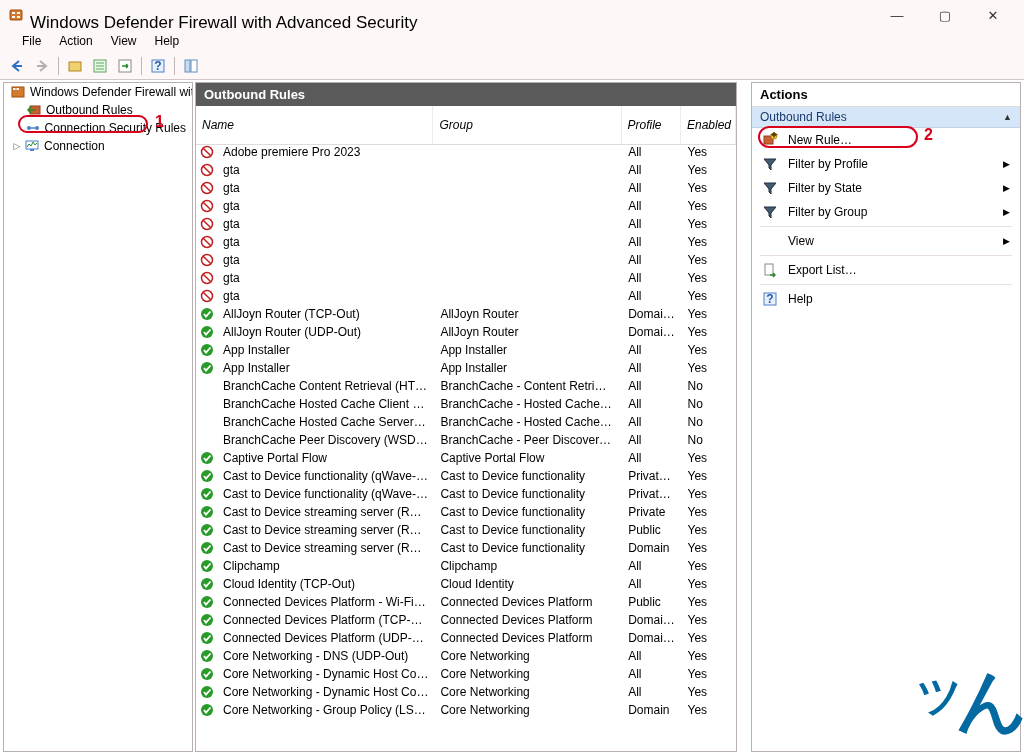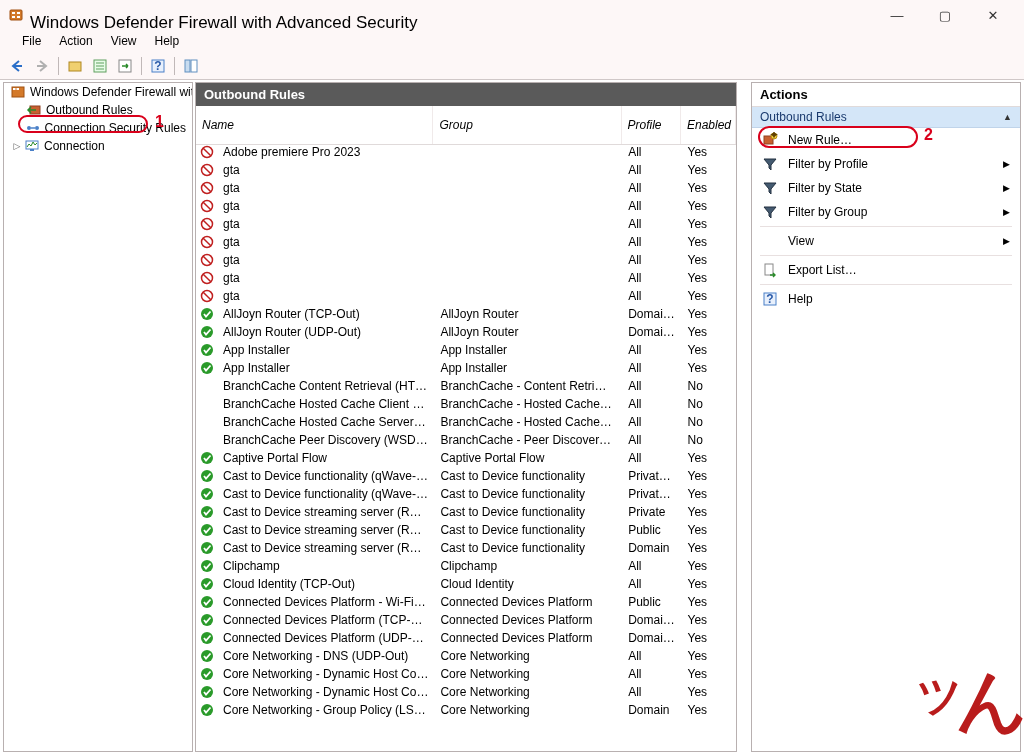--- a/index.html
+++ b/index.html
@@ -49,21 +49,21 @@
 .actions-subhead { background: #d4e6f8; padding: 3px 8px; border-bottom: 1px solid #c0d4ea; color: #1a3a6e; display:flex; justify-content:space-between; align-items:center; }
 .actions-subhead .arrow { font-size: 9px; color: #333; }
 .action-item { display: flex; align-items: center; padding: 4px 10px; cursor: default; }
 .action-item .aicon { width: 16px; height: 16px; margin-right: 10px; display: inline-flex; align-items: center; justify-content: center; }
 .action-item .arrow-r { margin-left: auto; font-size: 9px; }
 .action-sep { height: 1px; background: #e8e0e0; margin: 2px 8px; }
 
 .annot { position: absolute; border: 2.5px solid #d9001b; border-radius: 12px; pointer-events: none; }
 .annot-text { position: absolute; color: #d9001b; font-weight: bold; font-size: 16px; pointer-events: none; }
 
-.logo-watermark { position: absolute; right: 2px; bottom: 4px; color: #b91c1c; font-size: 70px; font-weight: 900; pointer-events: none; letter-spacing: -6px; }
+.logo-watermark { position: absolute; right: 2px; bottom: 4px; color: #0369a1; font-size: 70px; font-weight: 900; pointer-events: none; letter-spacing: -6px; }
 .logo-watermark .face { font-size: 44px; vertical-align: 14px; }
 
 svg { display: block; }
 </style>
 </head>
 <body>
 
 <div class="titlebar">
   <span class="app-icon">
     <svg width="16" height="16" viewBox="0 0 16 16">

